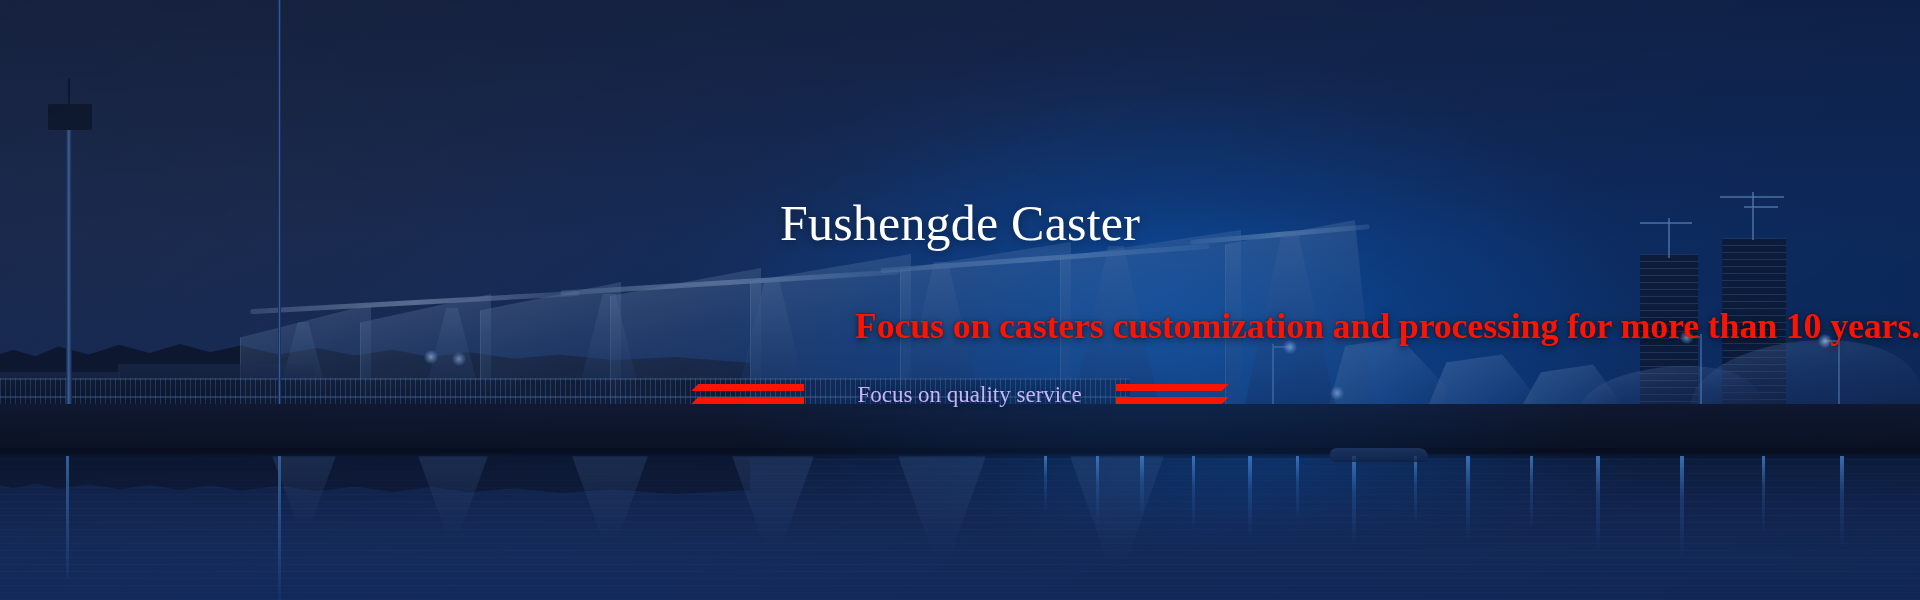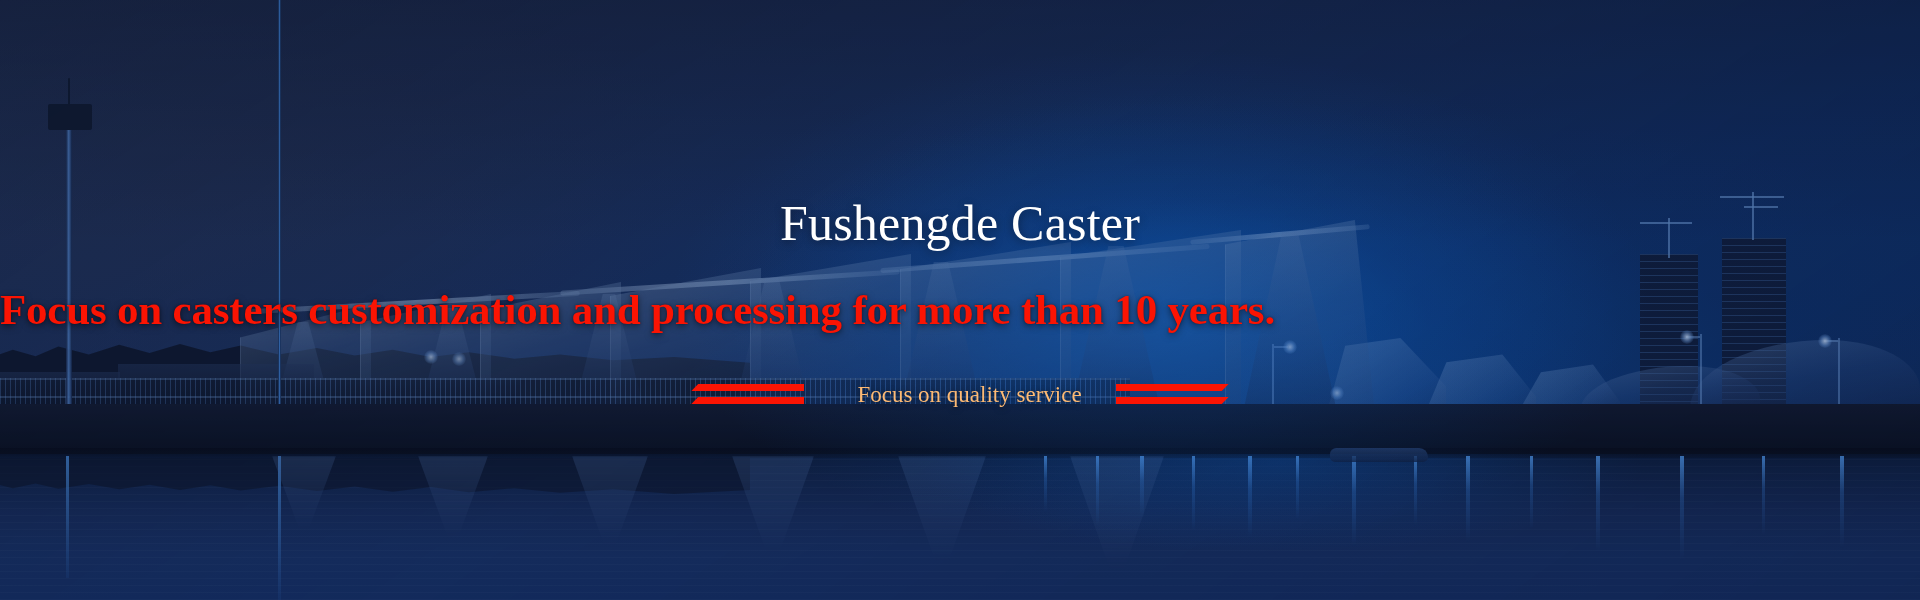--- a/index.html
+++ b/index.html
@@ -229,42 +229,42 @@
     color: #ffffff;
     font-size: 50px;
     font-weight: 400;
     letter-spacing: .2px;
     line-height: 1;
     text-shadow: 0 2px 9px rgba(0,0,0,0.40);
     white-space: nowrap;
   }
   .subline {
     position: absolute;
-    top: 288px;
+    top: 308px;
     width: 100%;
-    text-align: left;
+    text-align: right;
     color: #fb1403;
-    font-size: 43px;
+    font-size: 36px;
     font-weight: 700;
     line-height: 1;
     letter-spacing: -0.2px;
     text-shadow: 0 2px 7px rgba(0,0,0,0.55), 0 0 2px rgba(0,0,0,0.35);
     white-space: nowrap;
   }
   .tagwrap {
     position: absolute;
     top: 382px;
     width: 100%;
     display: flex;
     align-items: center;
     justify-content: center;
     gap: 34px;
   }
   .tagline {
-    color: #fdba74;
+    color: #c4b5fd;
     font-size: 23px;
     font-weight: 400;
     line-height: 1;
     white-space: nowrap;
     text-shadow: 0 1px 6px rgba(0,0,0,0.55);
     margin-left: 19px;
   }
   .deco { width: 113px; height: 24px; position: relative; }
   .deco .bar {
     position: absolute;

